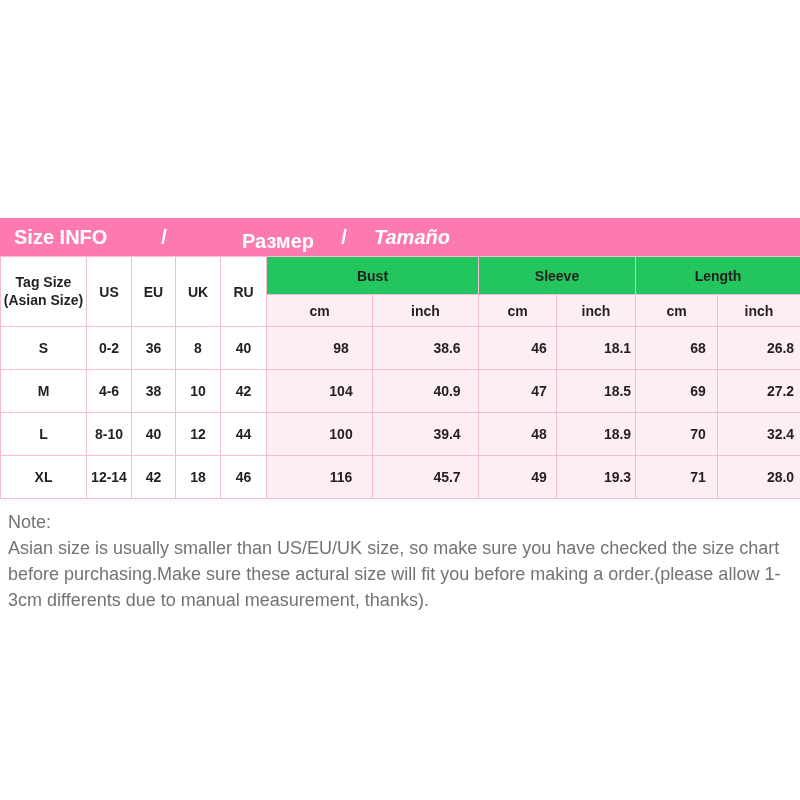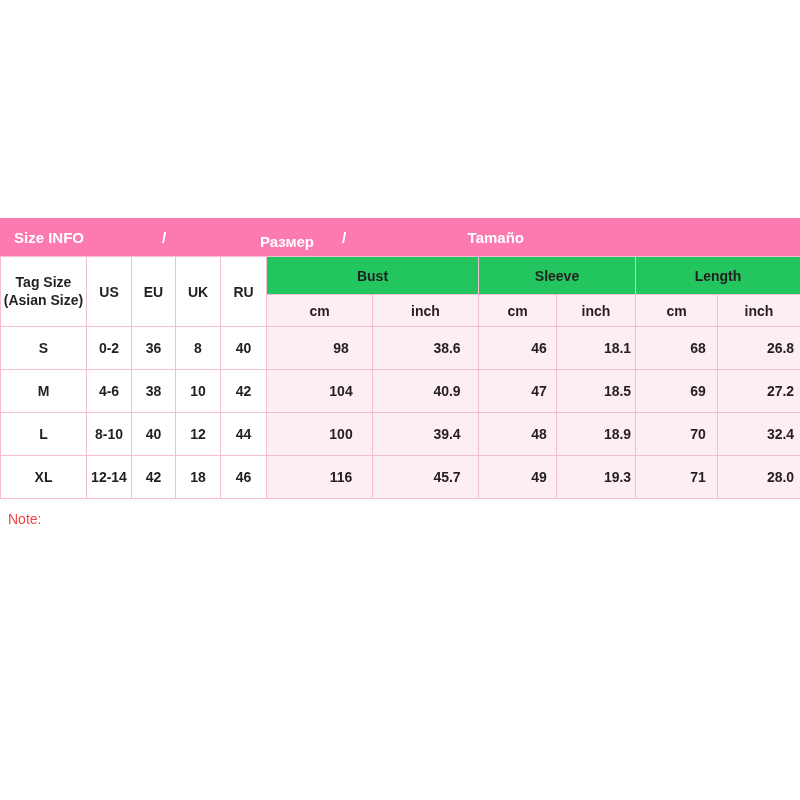--- a/index.html
+++ b/index.html
@@ -25,27 +25,27 @@
   }
 
   
   .title-bar {
     display: flex;
     align-items: center;
     height: 38px;
     background: #fd7ab0;
     color: #ffffff;
     font-weight: bold;
-    font-size: 15px;
+    font-size: 20px;
   }
   .title-bar .t-cell { text-align: left; }
   .title-bar .t-1 { width: 120px; padding-left: 14px; }
   .title-bar .t-sep { width: 60px; text-align: center; }
   .title-bar .t-2 { width: 120px; text-align: right; margin-top: 8px; }
-  .title-bar .t-3 { width: 150px; text-align: right; }
+  .title-bar .t-3 { width: 150px; text-align: left; font-style: italic; }
 
   
   table.size-table {
     border-collapse: collapse;
     width: 800px;
     table-layout: fixed;
   }
   table.size-table td, table.size-table th {
     border: 1px solid #f4bdd3;
     text-align: center;
@@ -87,22 +87,22 @@
     background: #fdeef4;
     padding-left: 44px;
   }
   tbody td.first {
     font-size: 14px;
   }
 
   
   .note {
     padding: 10px 8px 4px 8px;
-    font-size: 14px;
-    color: #ef4444;
+    font-size: 18px;
+    color: #737373;
     line-height: 1.45;
   }
   .note .note-label { display: block; }
   .note .note-text { display: block; }
 </style>
 </head>
 <body>
 
 <div id="page">
   <div id="chart-block">
@@ -203,16 +203,17 @@
           <td class="shade">49</td>
           <td class="shade">19.3</td>
           <td class="shade">71</td>
           <td class="shade">28.0</td>
         </tr>
       </tbody>
     </table>
 
     <div class="note">
       <span class="note-label">Note:</span>
+      <span class="note-text">Asian size is usually smaller than US/EU/UK size, so make sure you have checked the size chart before purchasing.Make sure these actural size will fit you before making a order.(please allow 1-3cm differents due to manual measurement, thanks).</span>
     </div>
 
   </div>
 </div>
 
 </body></html>

